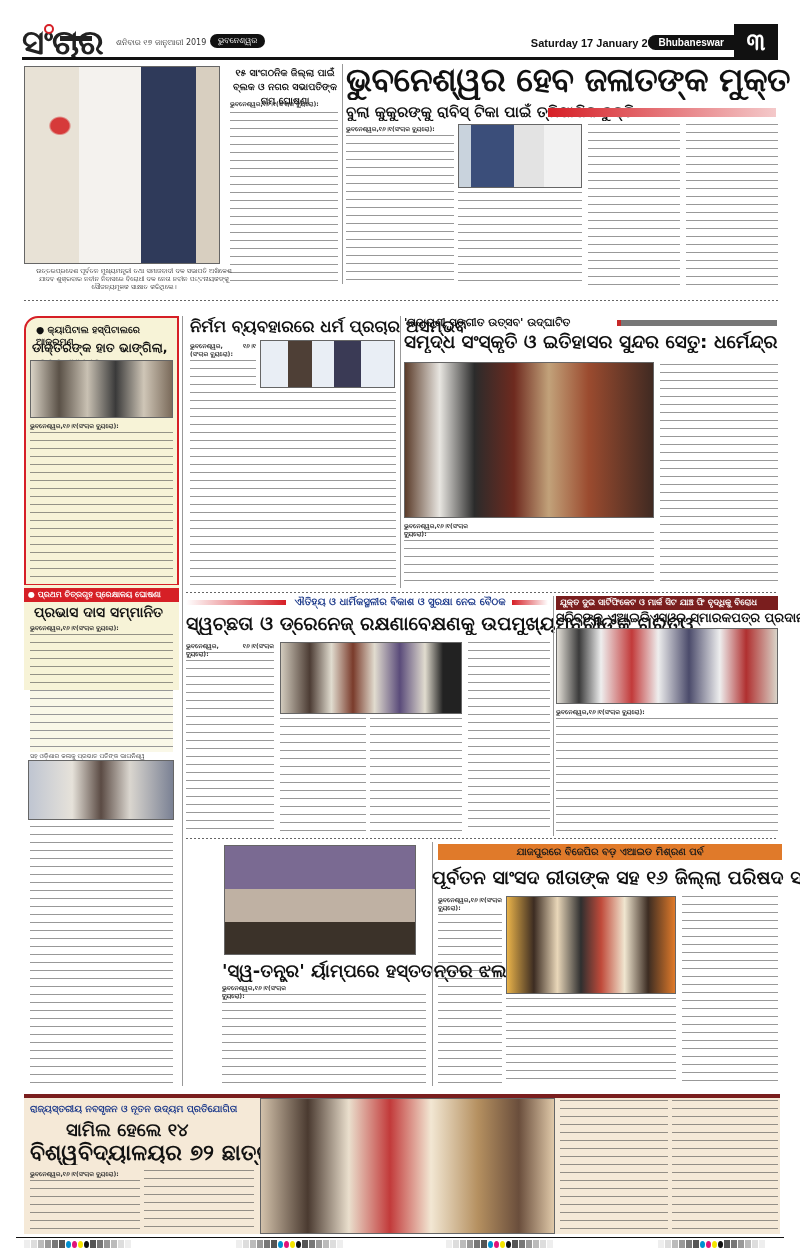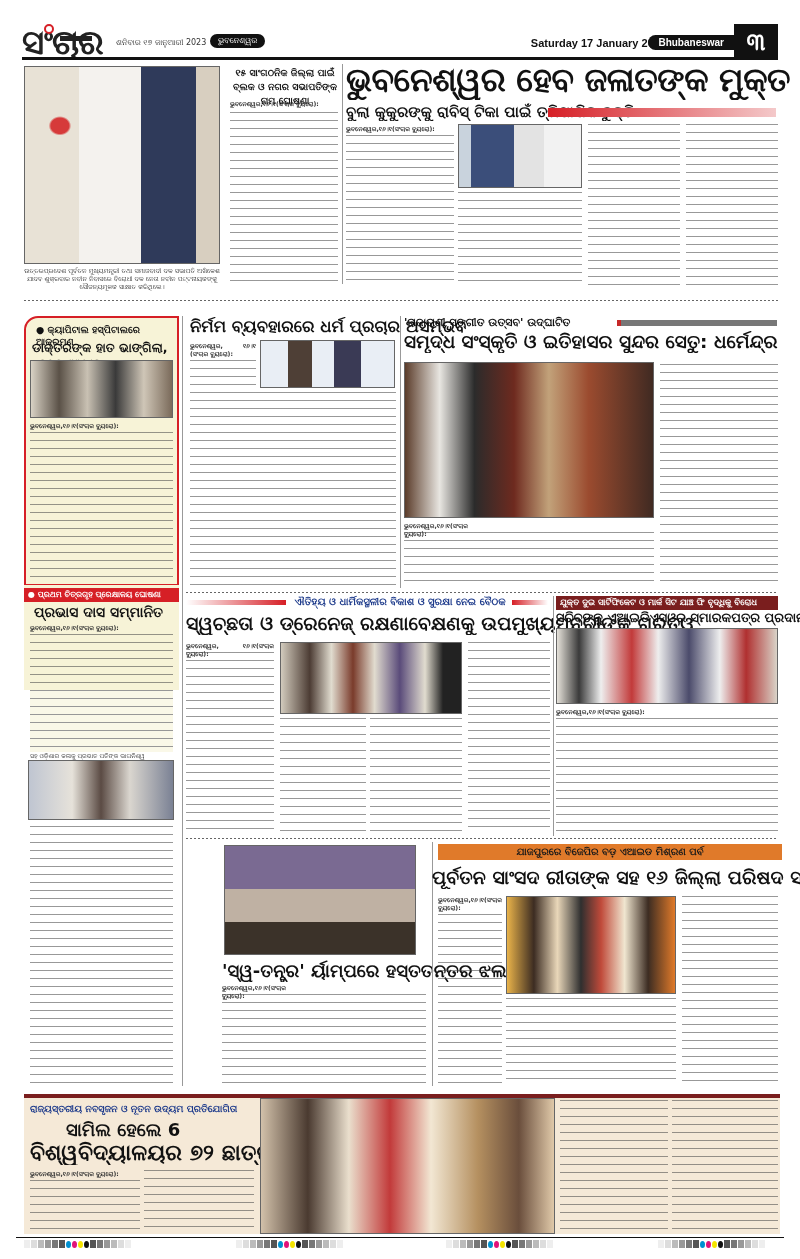--- a/index.html
+++ b/index.html
@@ -29,21 +29,21 @@
   .hl { font-weight: bold; color: #111; white-space: nowrap; overflow: hidden; }
   .vsep { width: 1px; background: #999; }
   .hsep { height: 1px; background: repeating-linear-gradient(to right, #666 0 2px, transparent 2px 4px); }
 
   
   .lead-photo { left: 24px; top: 66px; width: 196px; height: 198px;
     background:
       radial-gradient(ellipse at 18% 30%, #d63a3a 0 4%, transparent 5%),
       linear-gradient(90deg, #e8e2d6 0 28%, #f4f2ee 28% 60%, #2f3a5a 60% 88%, #d8cfc0 88%),
       #ddd; }
-  .lead-caption { left: 24px; top: 267px; width: 196px; }
+  .lead-caption { left: 36px; top: 267px; width: 196px; }
   .kicker-left { left: 230px; top: 66px; width: 110px; font-size: 9.5px; line-height: 14px; text-align: center; font-weight: bold; }
   .main-hl { left: 346px; top: 60px; font-size: 33px; letter-spacing: -0.5px; }
   .sub-hl { left: 346px; top: 103px; font-size: 15px; }
   .sub-hl-bar { left: 548px; top: 108px; width: 228px; height: 9px; background: linear-gradient(to right, #d61f26, #f4c9ca); }
   .lead-inset { left: 458px; top: 124px; width: 124px; height: 64px;
     background: linear-gradient(90deg, #c9d3dd 0 10%, #3b4e7a 10% 45%, #e3e3e3 45% 70%, #f2f2f2 70%); }
 
   
   .box-red { left: 24px; top: 316px; width: 155px; height: 270px; background: #f7f3d7; border: 2px solid #d61f26; border-radius: 14px 0 0 0; }
   .box-red .kick { position: absolute; left: 10px; top: 6px; font-size: 9.5px; font-weight: bold; }
@@ -101,21 +101,21 @@
 </style>
 </head>
 <body>
 
 <div class="abs masthead">
   <div class="abs logo">
     <span>ସଂଚାର</span>
     <span class="logo-dot"></span>
     <span class="logo-tag"></span>
   </div>
-  <div class="abs date-or">ଶନିବାର ୧୭ ଜାନୁଆରୀ 2023</div>
+  <div class="abs date-or">ଶନିବାର ୧୭ ଜାନୁଆରୀ 2019</div>
   <div class="abs city-pill-or">ଭୁବନେଶ୍ୱର</div>
 </div>
 <div class="abs masthead-right" style="left:470px; top:10px; width:308px; height:50px;">
   <div class="abs date-en2">Saturday 17 January 2026</div>
   <div class="abs city-pill-en">Bhubaneswar</div>
   <div class="abs page-num">୩</div>
 </div>
 <div class="abs rule-top"></div>
 
 <div class="abs photo lead-photo"></div>
@@ -203,21 +203,21 @@
 <div class="abs hl orange-hl">ପୂର୍ବତନ ସାଂସଦ ରୀତାଙ୍କ ସହ ୧୬ ଜିଲ୍ଲା ପରିଷଦ ସଦସ୍ୟ ସାମିଲ୍</div>
 <div class="abs body-text" style="left:438px; top:896px; width:64px; font-weight:bold;">ଭୁବନେଶ୍ୱର,୧୬।୧(ସଂଚାର ବ୍ୟୁରୋ):</div>
 <div class="abs col-text" style="left:438px; top:914px; width:64px; height:172px;"></div>
 <div class="abs photo orange-photo"></div>
 <div class="abs col-text" style="left:506px; top:998px; width:170px; height:88px;"></div>
 <div class="abs col-text" style="left:682px; top:896px; width:96px; height:190px;"></div>
 
 <div class="abs bottom-box"></div>
 <div class="abs bottom-top-bar"></div>
 <div class="abs bottom-kick">ରାଜ୍ୟସ୍ତରୀୟ ନବସୃଜନ ଓ ନୂତନ ଉଦ୍ୟମ ପ୍ରତିଯୋଗିତା</div>
-<div class="abs hl bottom-hl1">ସାମିଲ ହେଲେ 6</div>
+<div class="abs hl bottom-hl1">ସାମିଲ ହେଲେ ୧୪</div>
 <div class="abs hl bottom-hl2">ବିଶ୍ୱବିଦ୍ୟାଳୟର ୭୨ ଛାତ୍ରଛାତ୍ରୀ</div>
 <div class="abs body-text" style="left:30px; top:1170px; width:108px; font-weight:bold;">ଭୁବନେଶ୍ୱର,୧୬।୧(ସଂଚାର ବ୍ୟୁରୋ):</div>
 <div class="abs col-text" style="left:30px; top:1180px; width:110px; height:54px;"></div>
 <div class="abs col-text" style="left:144px; top:1170px; width:110px; height:64px;"></div>
 <div class="abs photo bottom-photo"></div>
 <div class="abs col-text" style="left:560px; top:1100px; width:108px; height:132px;"></div>
 <div class="abs col-text" style="left:672px; top:1100px; width:106px; height:132px;"></div>
 
 <div class="abs rule-bottom"></div>
 <div id="marks">

